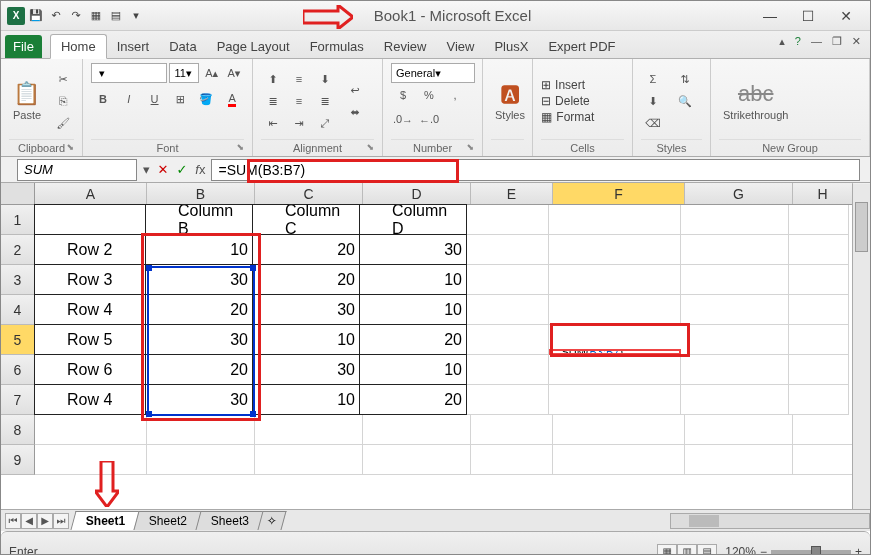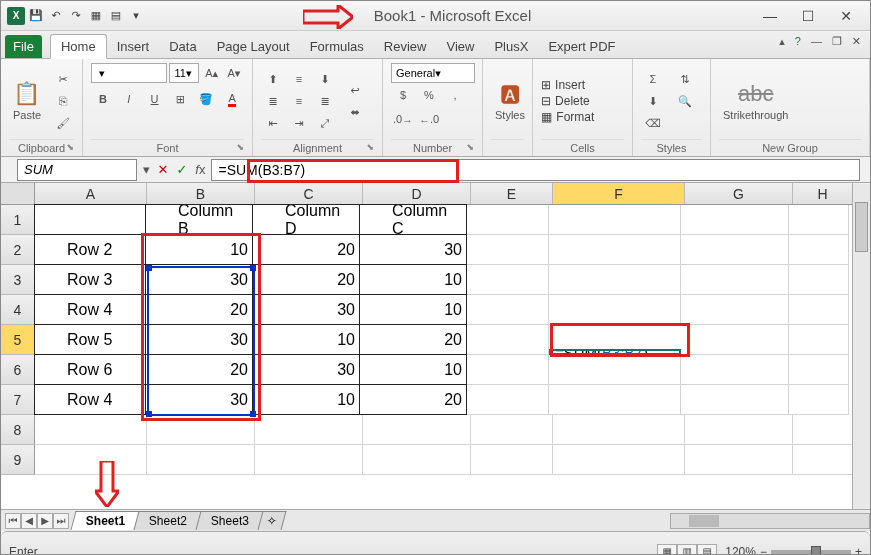--- a/index.html
+++ b/index.html
@@ -41,21 +41,21 @@
 .corner { width: 34px; border-right: 1px solid #999; background: #e0e0e0; }
 .ch { border-right: 1px solid #bbb; text-align: center; font-size: 14px; color: #333; line-height: 22px; cursor: pointer; }
 .ch.active { background: #ffd966; }
 .rows { display: flex; flex-direction: column; }
 .row { display: flex; height: 30px; }
 .rh { width: 34px; background: linear-gradient(#f0f0f0,#e0e0e0); border-right: 1px solid #999; border-bottom: 1px solid #bbb; text-align: center; font-size: 14px; line-height: 30px; color: #333; cursor: pointer; }
 .rh.active { background: #ffd966; }
 .cell { border-right: 1px solid #d4d4d4; border-bottom: 1px solid #d4d4d4; padding: 0 4px; font-size: 16px; display: flex; align-items: center; overflow: hidden; cursor: cell; }
 .cell.b { border: 1px solid #222; margin: -1px 0 0 -1px; padding-left: 32px; }
 .cell.r { justify-content: flex-end; }
-.cell.editing { border: 2px solid #0f766e; font-family: 'Courier New', monospace; font-size: 15px; margin-top: 24px; }
+.cell.editing { border: 2px solid #ef4444; font-family: 'Courier New', monospace; font-size: 11px; margin-top: 24px; }
 .cell.editing .ref { color: #0066cc; text-decoration: underline dotted; }
 .sel-range { position: absolute; border: 2px solid #0033cc; pointer-events: none; }
 .sel-handle { width: 6px; height: 6px; background: #0033cc; position: absolute; }
 .red-box { position: absolute; border: 3px solid #e02020; pointer-events: none; }
 .red-arrow { position: absolute; pointer-events: none; }
 .tabs-row { height: 22px; display: flex; align-items: center; background: #e8e8e8; border-top: 1px solid #aaa; font-size: 12px; }
 .tab-nav { display: flex; gap: 0; margin: 0 4px; }
 .tab-nav span { width: 16px; text-align: center; cursor: pointer; color: #555; border: 1px solid #aaa; background: #f4f4f4; font-size: 10px; line-height: 14px; }
 .sheet-tab { padding: 2px 12px; border: 1px solid #888; border-bottom: none; background: #ddd; cursor: pointer; transform: skewX(-15deg); margin-right: -2px; }
 .sheet-tab span { display: inline-block; transform: skewX(15deg); }
@@ -270,22 +270,22 @@
       <div class="ch" style="width: 82px;">E</div>
       <div class="ch active" style="width: 132px;">F</div>
       <div class="ch" style="width: 108px;">G</div>
       <div class="ch" style="width: 60px;">H</div>
     </div>
   <div class="rows">
       <div class="row">
         <div class="rh">1</div>
         <div class="cell b" style="width: 112px;"></div>
         <div class="cell b" style="width: 108px;">Column B</div>
+        <div class="cell b" style="width: 108px;">Column C</div>
         <div class="cell b" style="width: 108px;">Column D</div>
-        <div class="cell b" style="width: 108px;">Column C</div>
         <div class="cell" style="width: 82px;"></div>
         <div class="cell" style="width: 132px;"></div>
         <div class="cell" style="width: 108px;"></div>
         <div class="cell" style="width: 60px;"></div>
       </div>
       <div class="row">
         <div class="rh">2</div>
         <div class="cell b" style="width: 112px;">Row 2</div>
         <div class="cell b r" style="width: 108px;">10</div>
         <div class="cell b r" style="width: 108px;">20</div>

